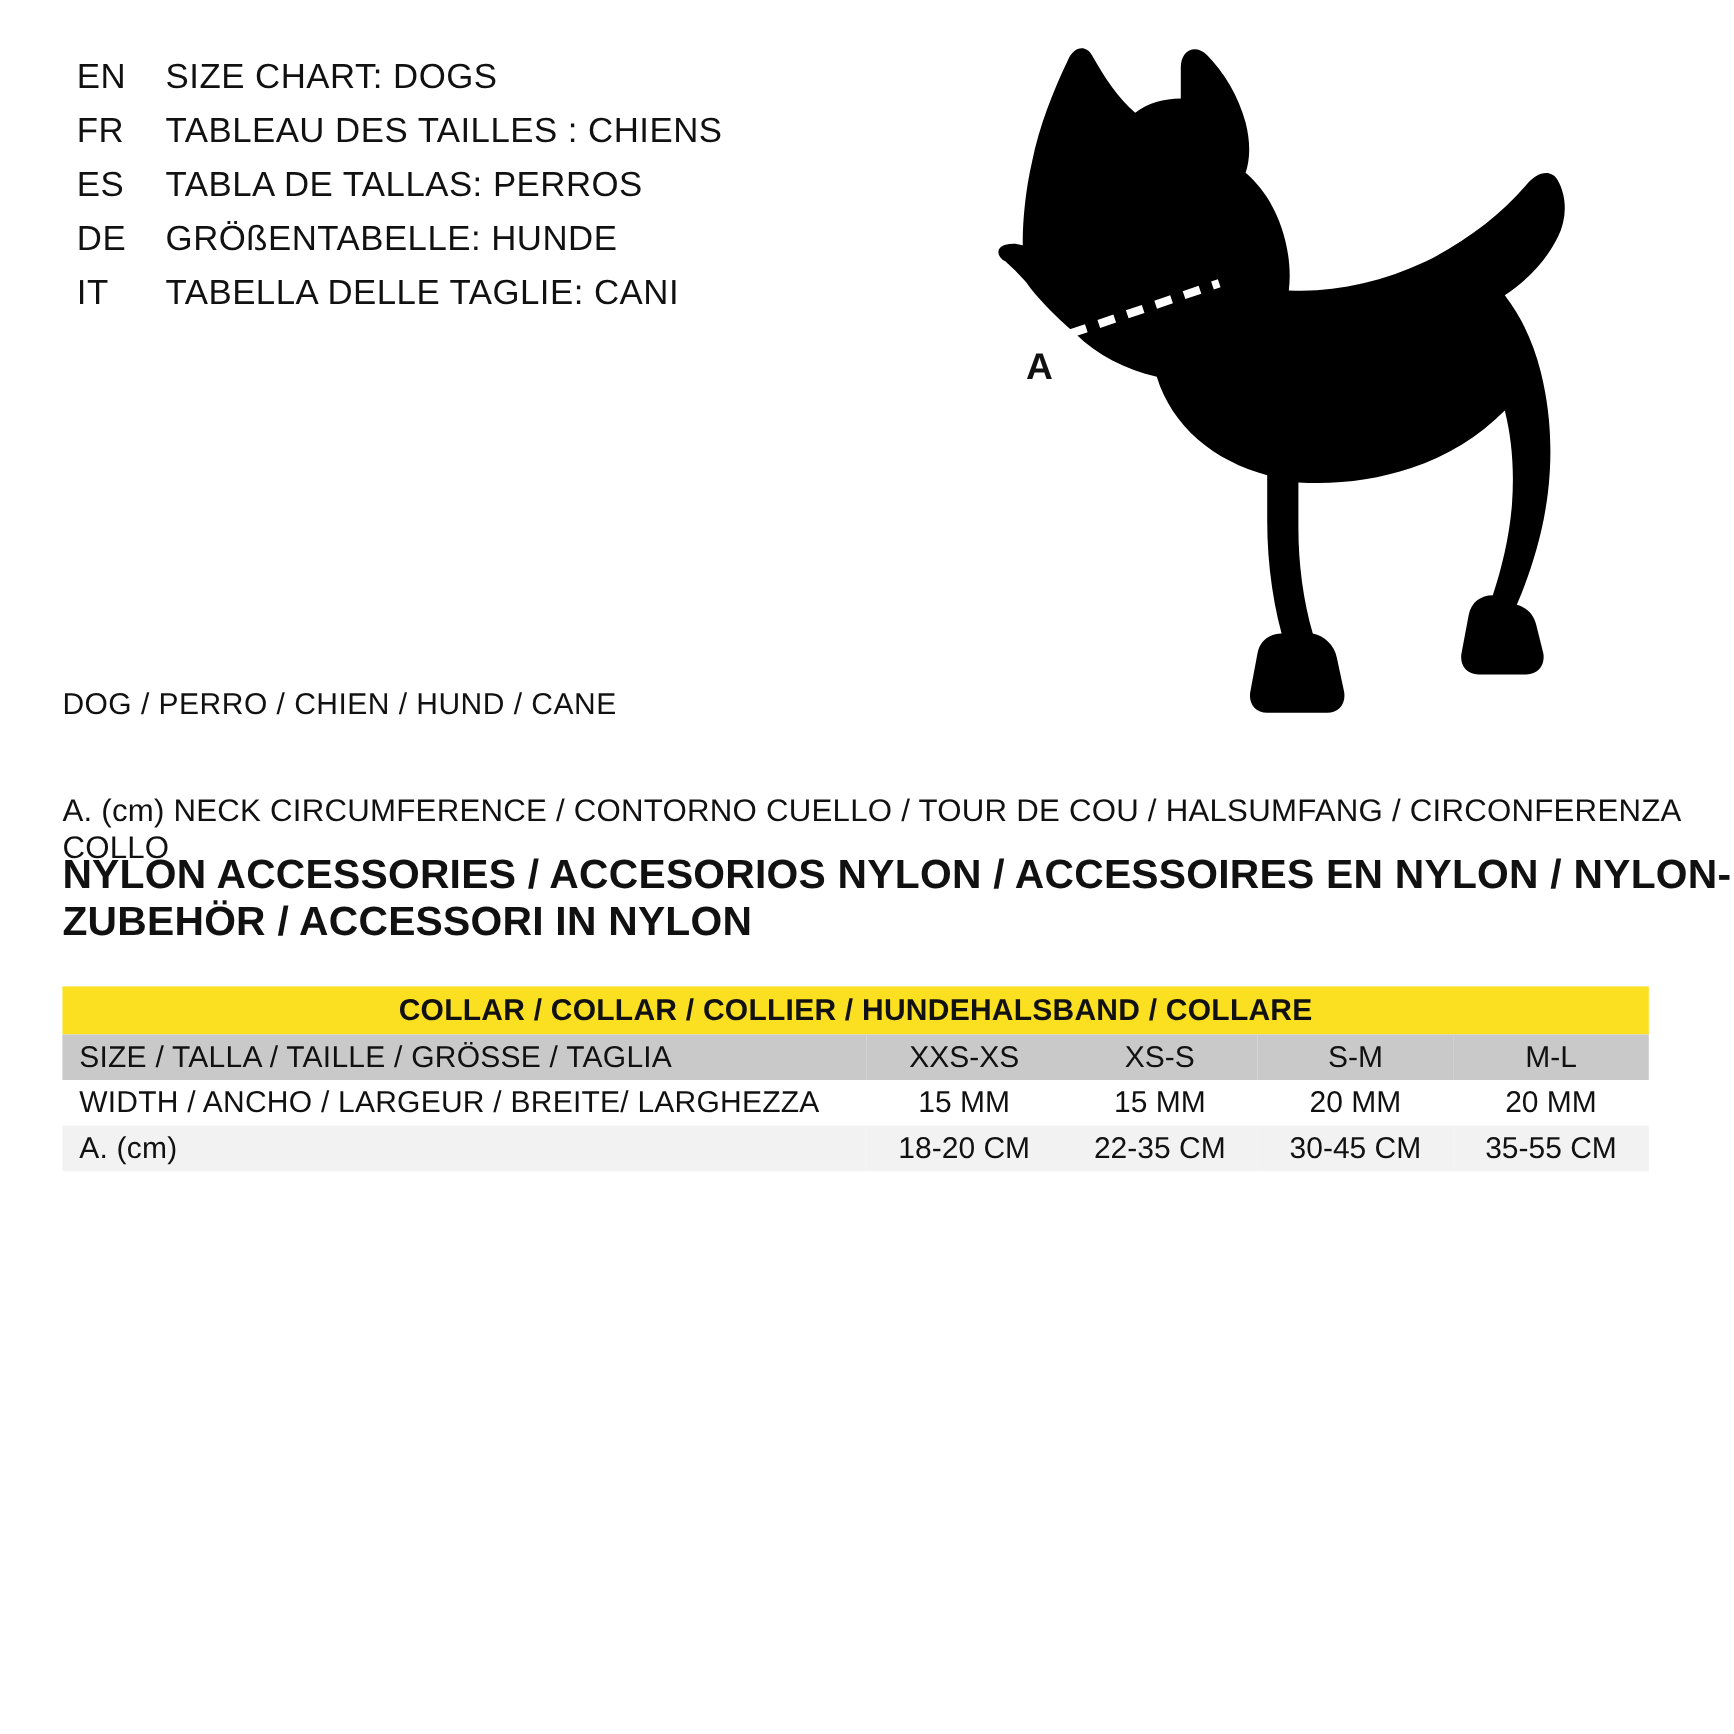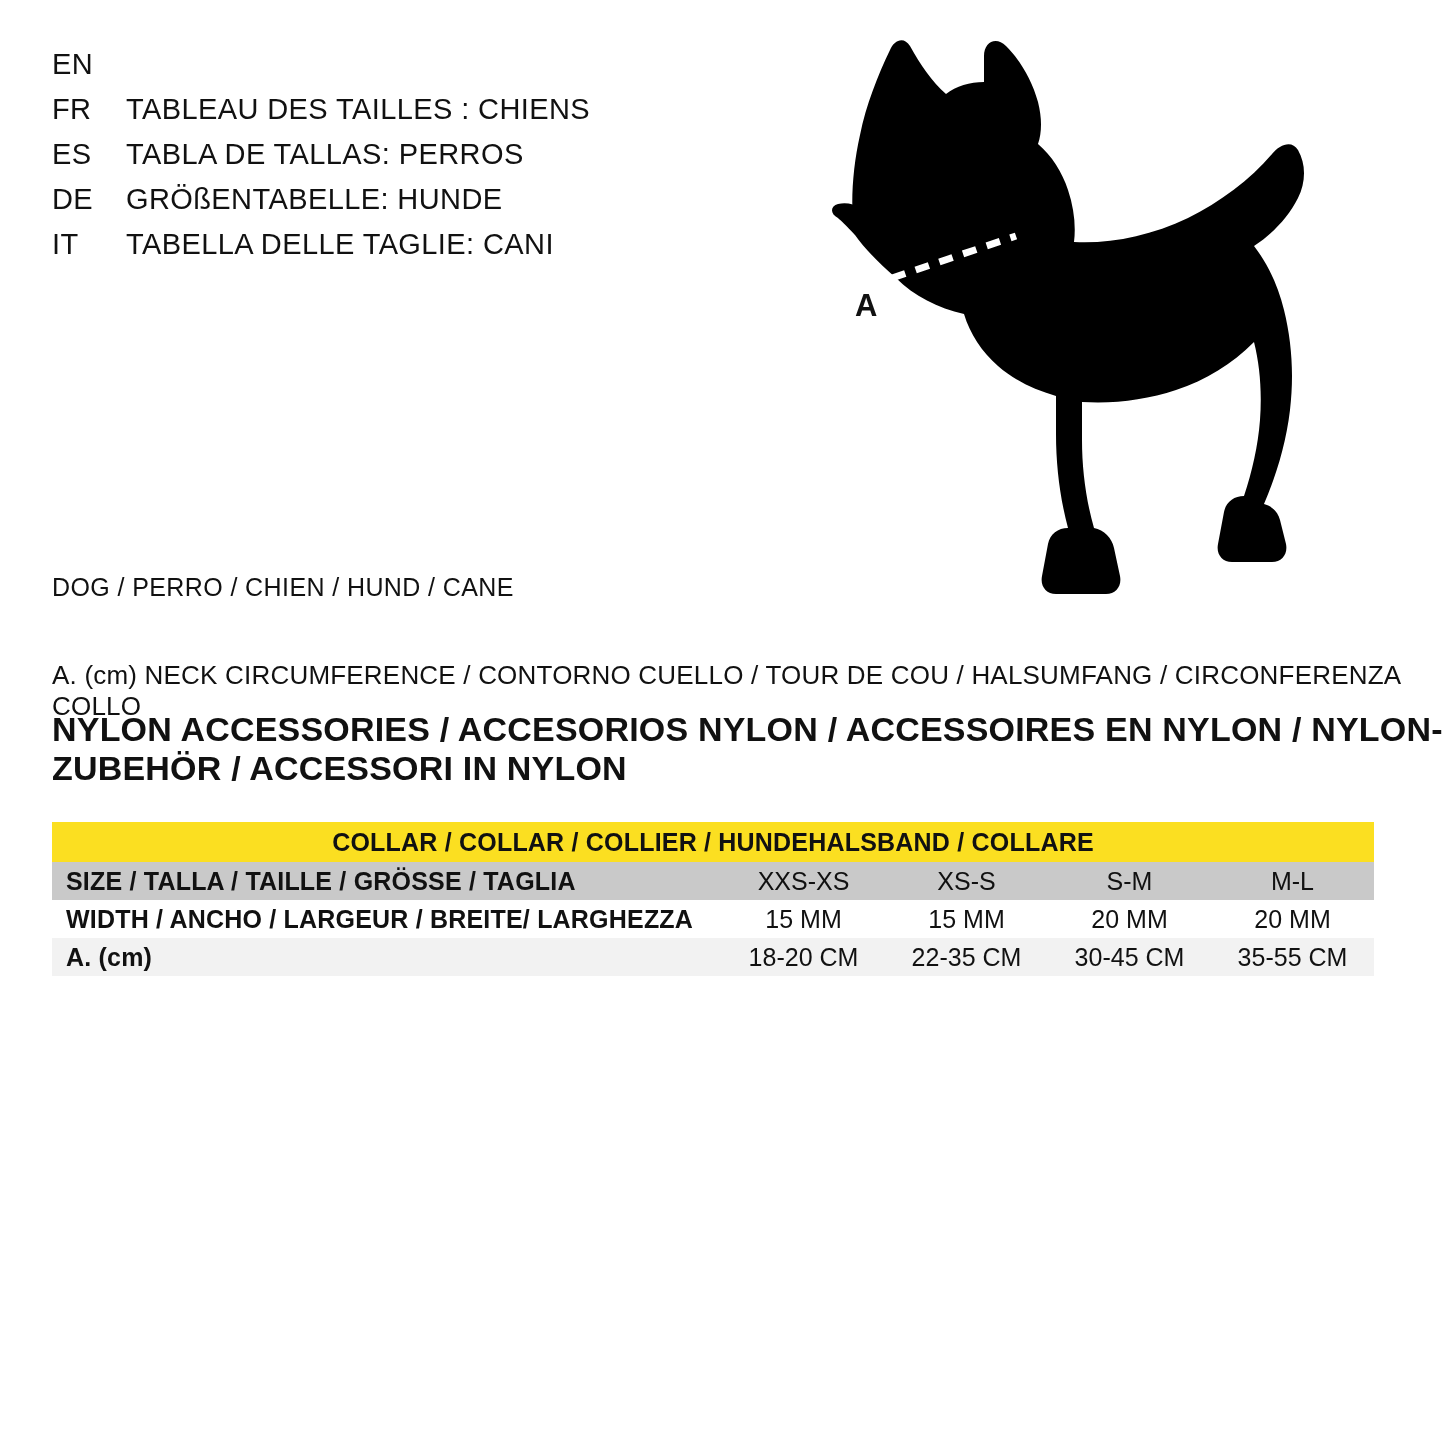--- a/index.html
+++ b/index.html
@@ -23,20 +23,21 @@
     top: 42px;
     width: 640px;
   }
   .lang-row {
     display: flex;
     align-items: baseline;
     font-size: 29px;
     line-height: 45px;
     letter-spacing: 0.4px;
     color: #111;
+    margin-left: 12px;
   }
   .lang-code {
     width: 74px;
     flex: 0 0 74px;
   }
   .lang-text {
     flex: 1 1 auto;
   }
 
   
@@ -120,33 +121,33 @@
     height: 38px;
   }
   .row-grey td {
     background: #f2f2f2;
     height: 38px;
   }
   .label-cell {
     padding-left: 14px !important;
     text-align: left;
     letter-spacing: 0.2px;
-    font-weight: bold;
   }
   .val-cell {
     text-align: center;
     margin-top: 45px;
   }
 </style>
 </head>
 <body>
 
 <div class="lang-block">
   <div class="lang-row">
     <span class="lang-code">EN</span>
+    <span class="lang-text">SIZE CHART: DOGS</span>
   </div>
   <div class="lang-row">
     <span class="lang-code">FR</span>
     <span class="lang-text">TABLEAU DES TAILLES : CHIENS</span>
   </div>
   <div class="lang-row">
     <span class="lang-code">ES</span>
     <span class="lang-text">TABLA DE TALLAS: PERROS</span>
   </div>
   <div class="lang-row">

